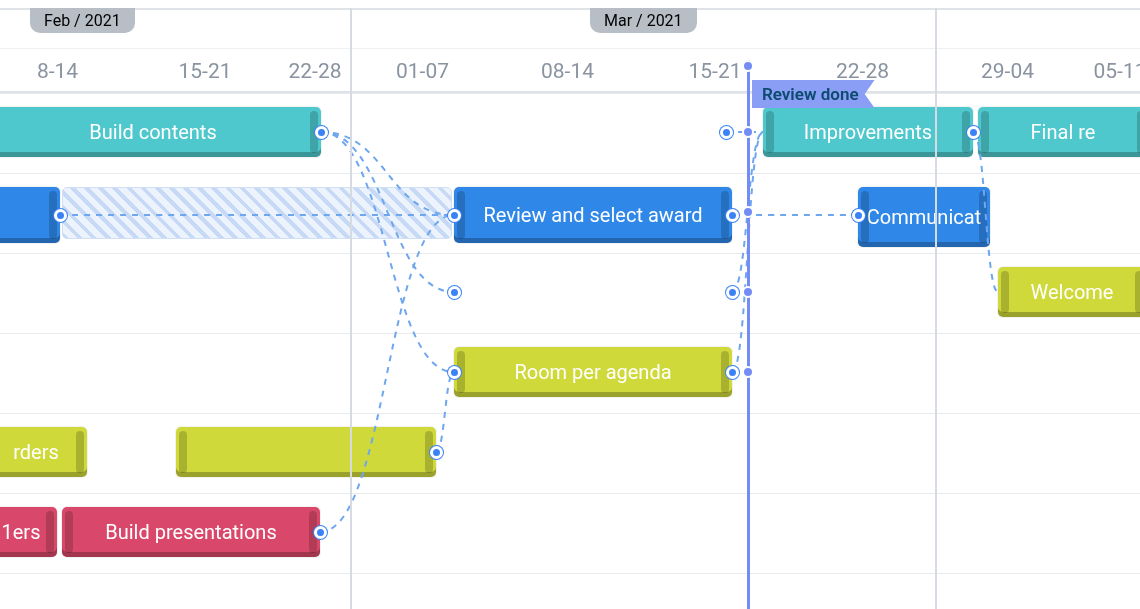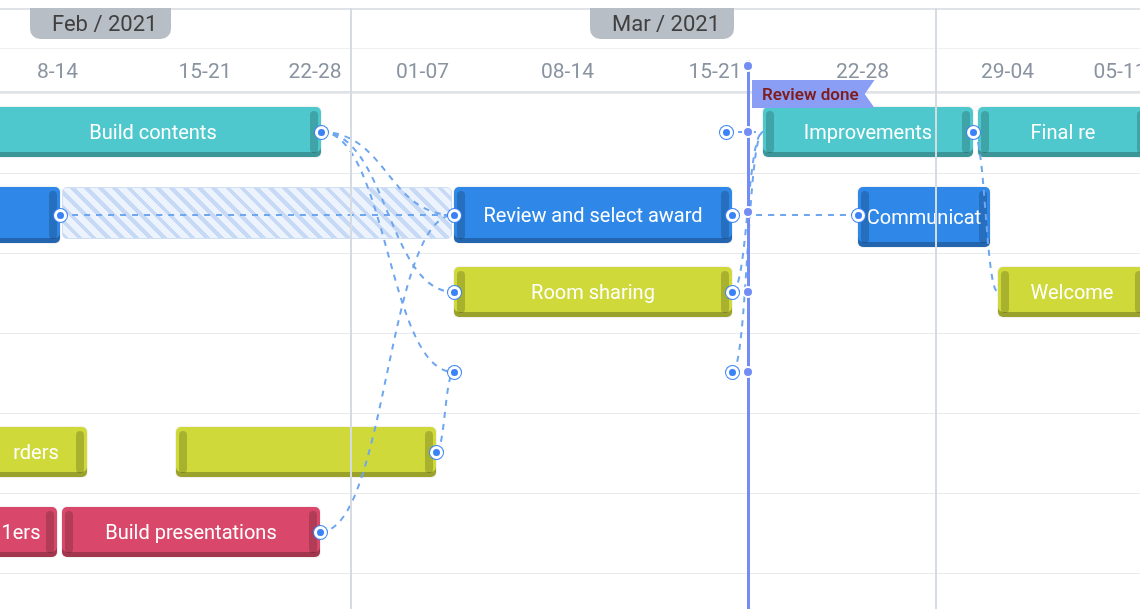--- a/index.html
+++ b/index.html
@@ -25,24 +25,24 @@
   }
   .month-seg {
     position:absolute; top:0; height:40px;
     border-left:2px solid #dfe3e8;
     border-top:2px solid #dfe3e8;
   }
   .month-seg.first { border-left:none; }
   .month-badge {
     position:absolute;
     top:0;
-    padding: 3px 14px 3px 22px;
+    padding: 3px 14px 3px 14px;
     background:#b8bec6;
-    color:#404040;
-    font-size:22px;
+    color:#000000;
+    font-size:16px;
     border-radius: 0 0 10px 10px;
     font-weight:400;
     white-space:nowrap;
   }
   .week-row {
     position:absolute; top:40px; left:0; right:0; height:45px;
   }
   .week-cell {
     position:absolute; top:0; height:45px;
     display:flex; align-items:center; justify-content:center;
@@ -117,21 +117,21 @@
   .lines { position:absolute; top:0; left:0; width:1140px; height:609px; pointer-events:none; }
 
   
   .marker-line {
     position:absolute; top:60px; bottom:0; width:0;
     border-left:3px solid #738df5; z-index:6;
   }
   .marker-flag {
     position:absolute;
     top:80px; height:28px;
-    background:#8a9ef6; color:#7f1d1d;
+    background:#8a9ef6; color:#0c4a6e;
     font-size:17px; font-weight:600;
     display:flex; align-items:center; padding:0 16px 0 10px;
     z-index:7;
     clip-path: polygon(0 0, 100% 0, 92% 50%, 100% 100%, 0 100%);
   }
   .marker-dot {
     position:absolute; width:12px; height:12px; border-radius:50%;
     background:#738df5; border:2px solid #fff; z-index:7;
   }
 </style>
@@ -207,27 +207,27 @@
       <div class="bar blue" style="left: 454px; width: 278px; top: 94px; height: 56px;">
         <span>Review and select award</span>
         <div class="grip-l"></div>
         <div class="grip-r"></div>
       </div>
       <div class="bar blue" style="left: 858px; width: 132px; top: 94px; height: 60px;">
         <span>Communicat</span>
         <div class="grip-l"></div>
         <div class="grip-r"></div>
       </div>
-      <div class="bar lime" style="left: 454px; width: 278px; top: 174px; height: 50px;">
-        <span>Room sharing</span>
-        <div class="grip-l"></div>
-        <div class="grip-r"></div>
-      </div>
       <div class="bar lime" style="left: 998px; width: 148px; top: 174px; height: 50px;">
         <span>Welcome</span>
+        <div class="grip-l"></div>
+        <div class="grip-r"></div>
+      </div>
+      <div class="bar lime" style="left: 454px; width: 278px; top: 254px; height: 50px;">
+        <span>Room per agenda</span>
         <div class="grip-l"></div>
         <div class="grip-r"></div>
       </div>
       <div class="bar lime" style="left: -15px; width: 102px; top: 334px; height: 50px;">
         <span>rders</span>
         <div class="grip-r"></div>
       </div>
       <div class="bar lime" style="left: 176px; width: 260px; top: 334px; height: 50px;">
         <div class="grip-l"></div>
         <div class="grip-r"></div>

